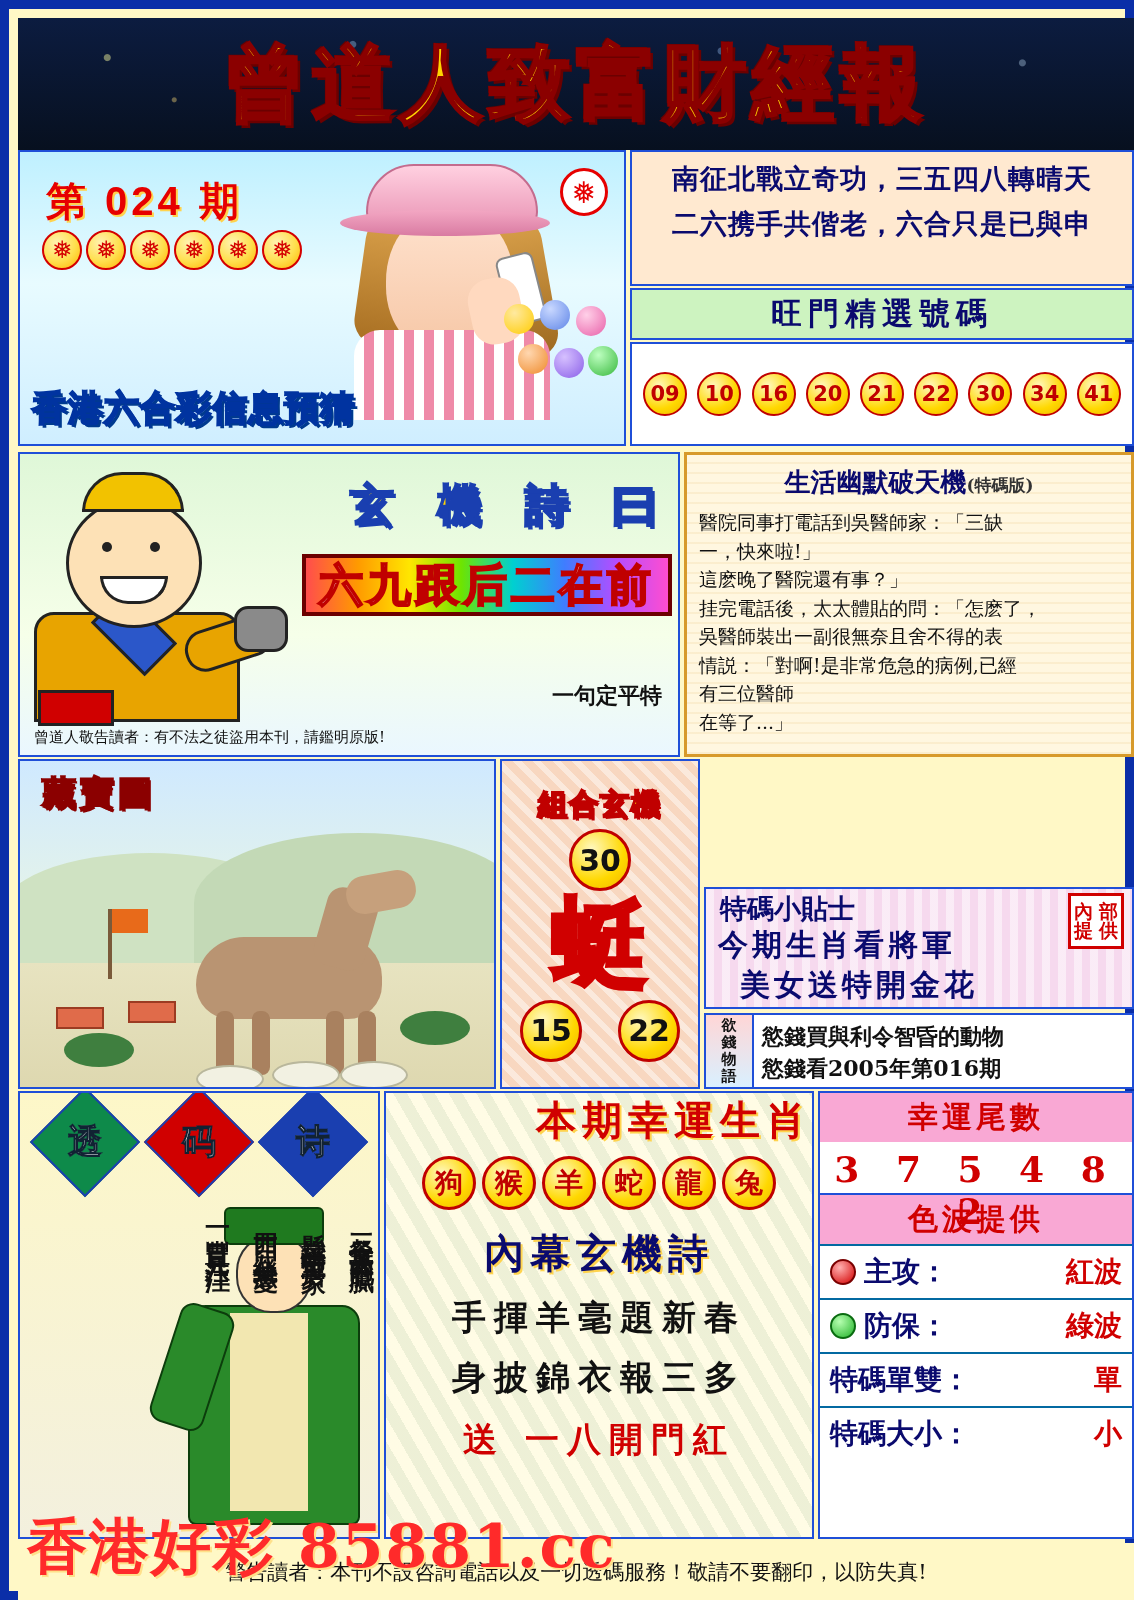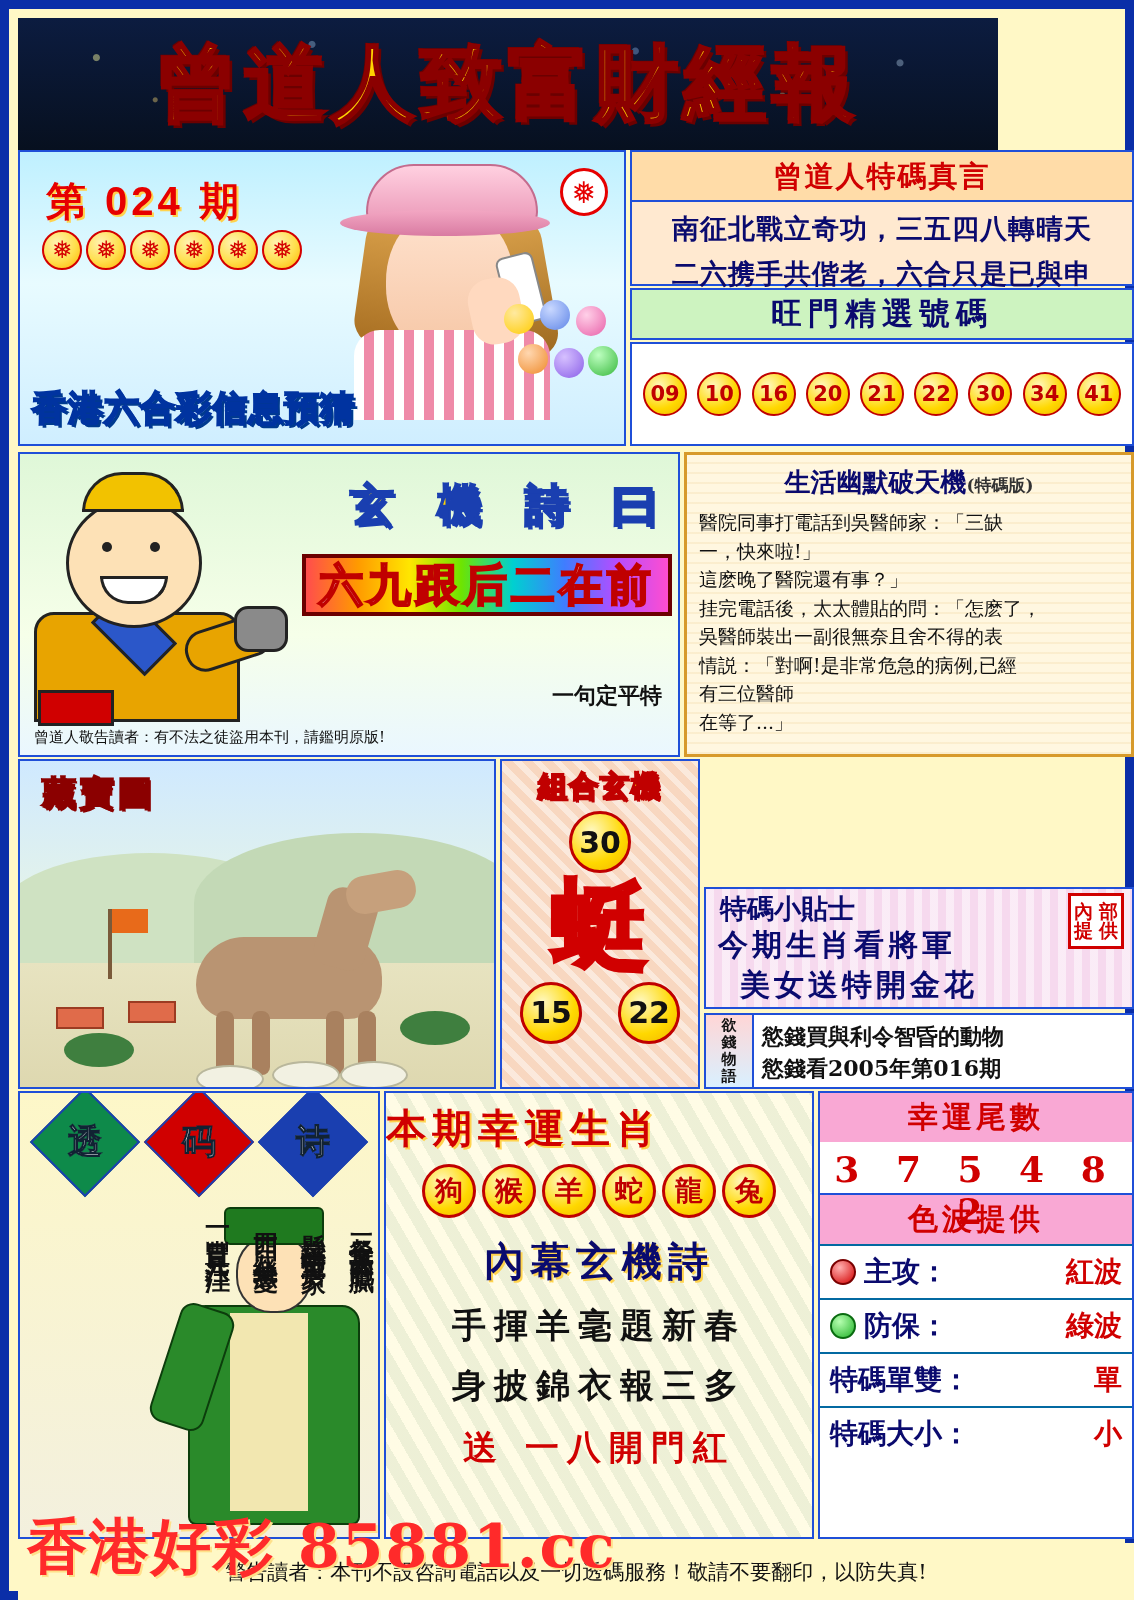--- a/index.html
+++ b/index.html
@@ -10,21 +10,21 @@
     overflow:hidden;
   }
   .page{
     position:relative;width:1134px;height:1600px;
     box-sizing:border-box;
     border:9px solid #0a2ea8;
     background:#fff8c6;
   }
   
   .masthead{
-    position:absolute;left:9px;top:9px;width:980px;height:132px;
+    position:absolute;left:9px;top:9px;width:1116px;height:132px;
     background:linear-gradient(180deg,#0b1a3c 0%,#132a57 40%,#0a1530 100%);
     overflow:hidden;
   }
   .masthead .lights{
     position:absolute;inset:0;
     background:
       radial-gradient(circle at 8% 30%, rgba(255,255,160,.45) 0 3px, transparent 4px),
       radial-gradient(circle at 14% 62%, rgba(255,220,120,.4) 0 2px, transparent 3px),
       radial-gradient(circle at 30% 20%, rgba(180,220,255,.35) 0 3px, transparent 4px),
       radial-gradient(circle at 47% 70%, rgba(255,255,200,.35) 0 2px, transparent 3px),
@@ -215,21 +215,21 @@
   .flag{position:absolute;left:92px;top:148px;width:36px;height:24px;background:#e86a1a;}
   .bush{position:absolute;width:70px;height:34px;border-radius:50%;background:#3f7f3f;}
   .brick{position:absolute;width:44px;height:18px;background:#e06b4a;border:2px solid #9c3b22;}
   .combo{
     position:absolute;left:482px;top:0;width:200px;height:330px;
     background:#f8d7c0;border:2px solid #1f4fd8;box-sizing:border-box;overflow:hidden;
     background-image:
       repeating-linear-gradient(45deg, rgba(255,255,255,.45) 0 6px, transparent 6px 14px);
   }
   .combo-title{
-    text-align:center;margin-top:6px;
+    text-align:center;margin-top:24px;
     font-family:"DejaVu Serif","Liberation Serif",serif;font-weight:bold;font-size:29px;
     color:#ffe400;-webkit-text-stroke:2px #c00000;text-shadow:2px 2px 0 #c00000;letter-spacing:2px;
   }
   .combo-ball{
     width:62px;height:62px;margin:4px auto 0;border-radius:50%;
     background:radial-gradient(circle at 35% 30%,#fff8c0,#ffd800 60%,#f0b400 100%);
     border:3px solid #c00000;box-sizing:border-box;
     display:flex;align-items:center;justify-content:center;font-weight:bold;font-size:30px;color:#111;
   }
   .combo-zodiac{
@@ -293,21 +293,21 @@
   .monk-inner{position:absolute;left:60px;top:112px;width:78px;height:198px;background:#f2e7b0;}
   .monk-arm{position:absolute;left:-6px;top:104px;width:52px;height:120px;background:#2a8a2a;border:2px solid #0c3d0c;transform:rotate(18deg);border-radius:14px;}
   .center-box{
     position:absolute;left:366px;top:0;width:430px;height:448px;
     background:linear-gradient(180deg,#eef4ff,#e6f0ff);
     border:2px solid #1f4fd8;box-sizing:border-box;overflow:hidden;
     background-image:
       repeating-linear-gradient(60deg, rgba(255,255,255,.55) 0 12px, rgba(205,225,245,.35) 12px 24px);
   }
   .lucky-zodiac-title{
-    text-align:left;margin-top:8px;
+    text-align:right;
     font-family:"DejaVu Serif","Liberation Serif",serif;font-weight:bold;font-size:40px;
     color:#d00000;letter-spacing:6px;text-shadow:2px 2px 0 #ffd34d;
   }
   .zodiac-row{display:flex;justify-content:center;gap:6px;margin-top:8px;}
   .zball{
     width:54px;height:54px;border-radius:50%;
     background:radial-gradient(circle at 35% 30%,#fff8c0,#ffd800 60%,#f0b400 100%);
     border:3px solid #c00000;box-sizing:border-box;
     display:flex;align-items:center;justify-content:center;
     font-family:"DejaVu Serif","Liberation Serif",serif;font-weight:bold;font-size:28px;color:#c00000;
@@ -397,21 +397,20 @@
         <i style="left:72px;top:2px;background:radial-gradient(circle at 35% 30%,#ffd0e8,#e85fa8);"></i>
         <i style="left:14px;top:40px;background:radial-gradient(circle at 35% 30%,#ffd7b0,#ef8a2a);"></i>
         <i style="left:50px;top:44px;background:radial-gradient(circle at 35% 30%,#d6c0ff,#8a5fe8);"></i>
         <i style="left:84px;top:42px;background:radial-gradient(circle at 35% 30%,#bdffc0,#37b83c);"></i>
       </div>
 
       <div class="slogan">香港六合彩信息預猜</div>
     </div>
 
     <div class="truth-box">
-      <div class="truth-title">曾道人特碼真言</div>
       <div class="truth-line">南征北戰立奇功，三五四八轉晴天</div>
       <div class="truth-line">二六携手共偕老，六合只是已與申</div>
     </div>
 
     <div class="hot-box">
       <span>旺門精選號碼</span>
     </div>
 
     <div class="hot-nums">
       <div class="numball">09</div>

